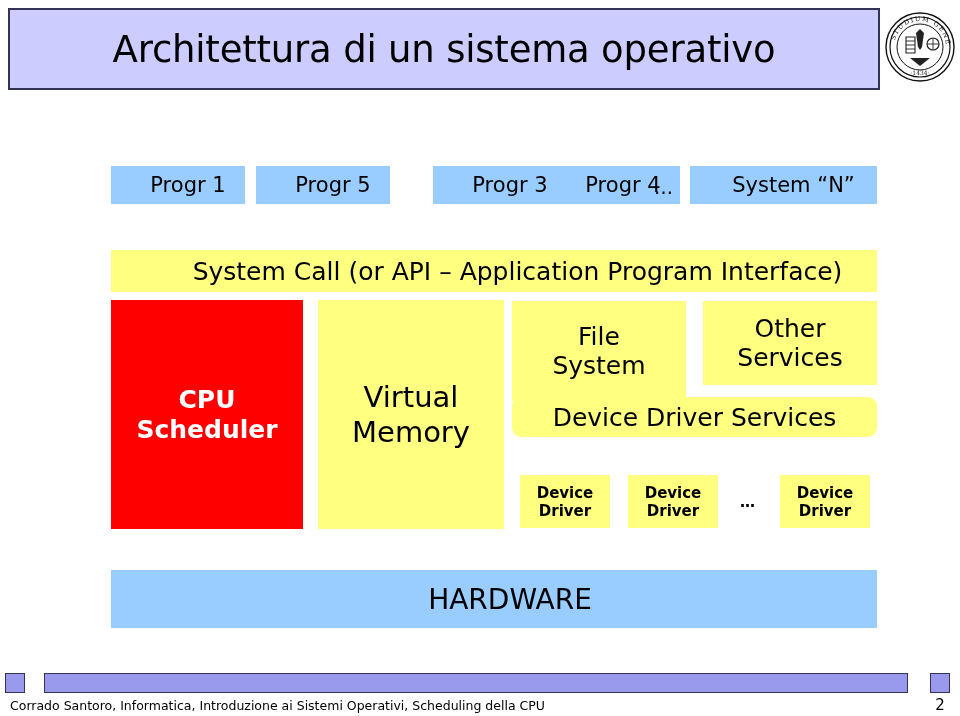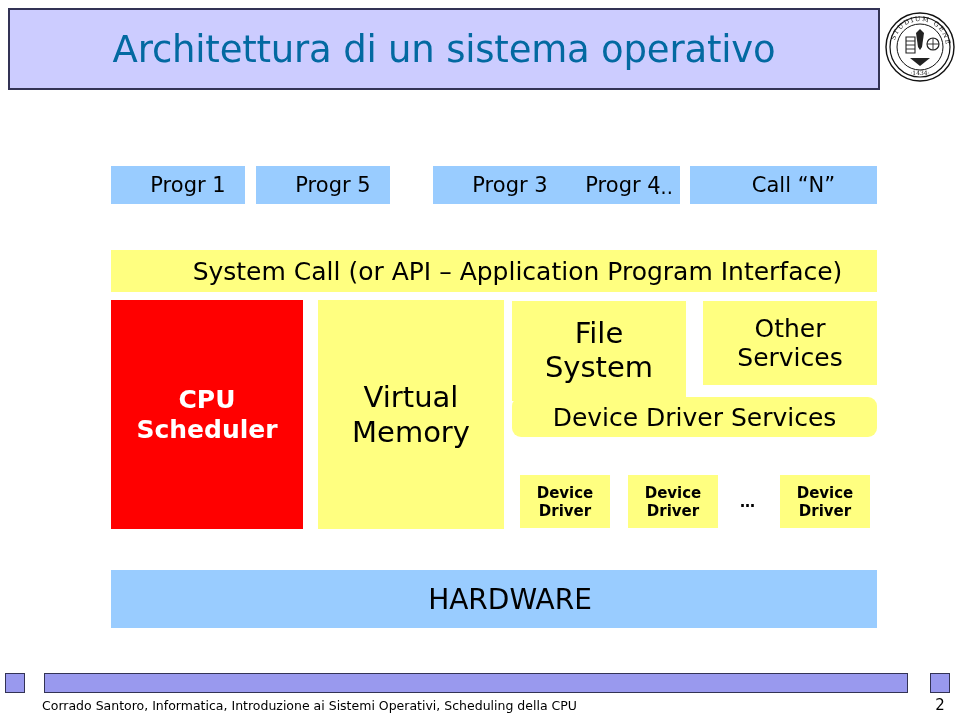--- a/index.html
+++ b/index.html
@@ -28,21 +28,21 @@
     box-sizing: border-box;
     display: flex;
     align-items: center;
     justify-content: center;
   }
   #title-text {
     font-size: 37px;
     font-weight: 400;
     letter-spacing: -0.2px;
     white-space: nowrap;
-    color: #0369a1;
+    color: #000000;
   }
 
   
   #seal {
     position: absolute;
     left: 884px;
     top: 11px;
     width: 72px;
     height: 72px;
   }
@@ -127,21 +127,21 @@
     text-align: center;
     box-sizing: border-box;
   }
   #file-system {
     position: absolute;
     left: 512px;
     top: 301px;
     width: 174px;
     height: 100px;
     background: #ffff80;
-    font-size: 29px;
+    font-size: 25px;
     line-height: 1.16;
     display: flex;
     align-items: center;
     justify-content: center;
     text-align: center;
     box-sizing: border-box;
   }
   #other-services {
     position: absolute;
     left: 703px;
@@ -248,21 +248,20 @@
     border: 1px solid #333355;
     box-sizing: border-box;
   }
   #footer-credit {
     position: absolute;
     left: 10px;
     top: 698px;
     font-size: 12.5px;
     white-space: nowrap;
     color: #000000;
-    margin-left: 32px;
   }
   #footer-page {
     position: absolute;
     left: 930px;
     top: 696px;
     width: 20px;
     text-align: center;
     font-size: 15px;
     color: #000000;
   }
@@ -300,21 +299,21 @@
   <span>Progr 5</span>
 </div>
 <div class="prog-box" style="left:401px;width:134px;margin-left:32px;">
   <span>Progr 3</span>
 </div>
 <div class="prog-box" style="left:546px;width:134px;">
   <span>Progr 4</span>
 </div>
 <div id="prog-ellipsis">…</div>
 <div class="prog-box" style="left:690px;width:187px;">
-  <span>Call “N”</span>
+  <span>System “N”</span>
 </div>
 
 <div id="syscall-bar">
   <span>System Call (or API – Application Program Interface)</span>
 </div>
 
 <div id="cpu-scheduler">
   <span class="ml">CPU<br>Scheduler</span>
 </div>
 

